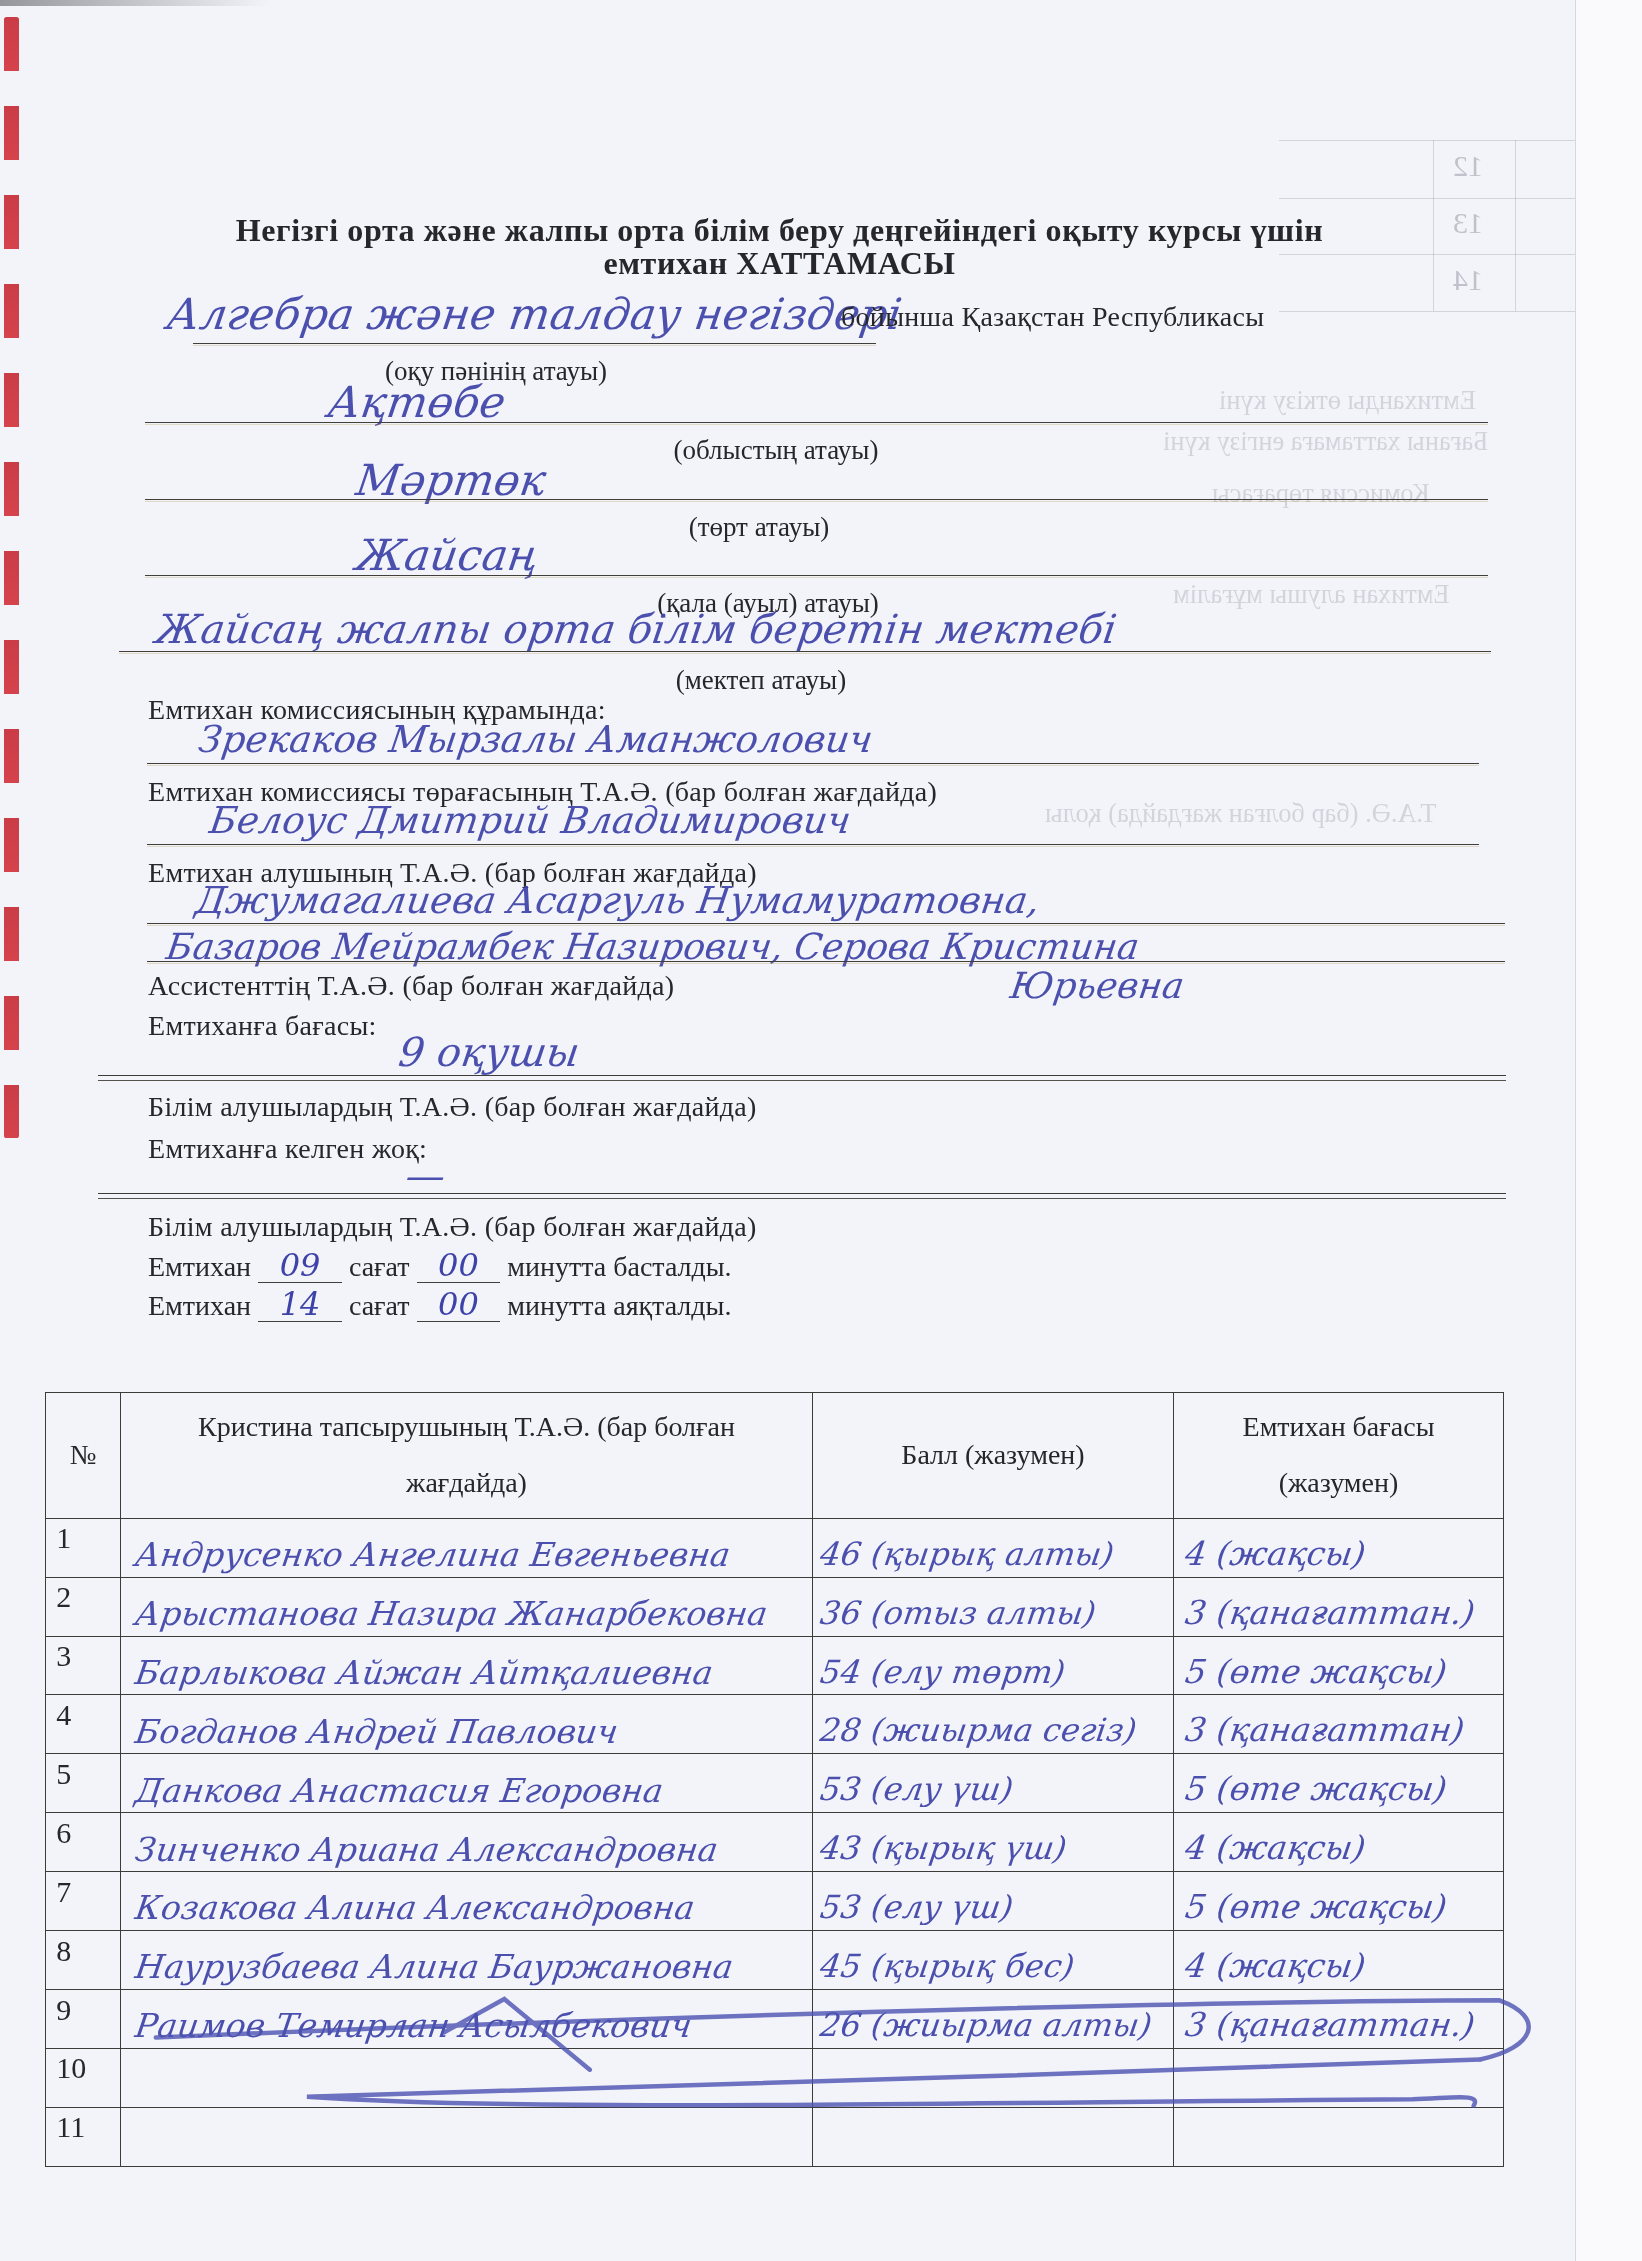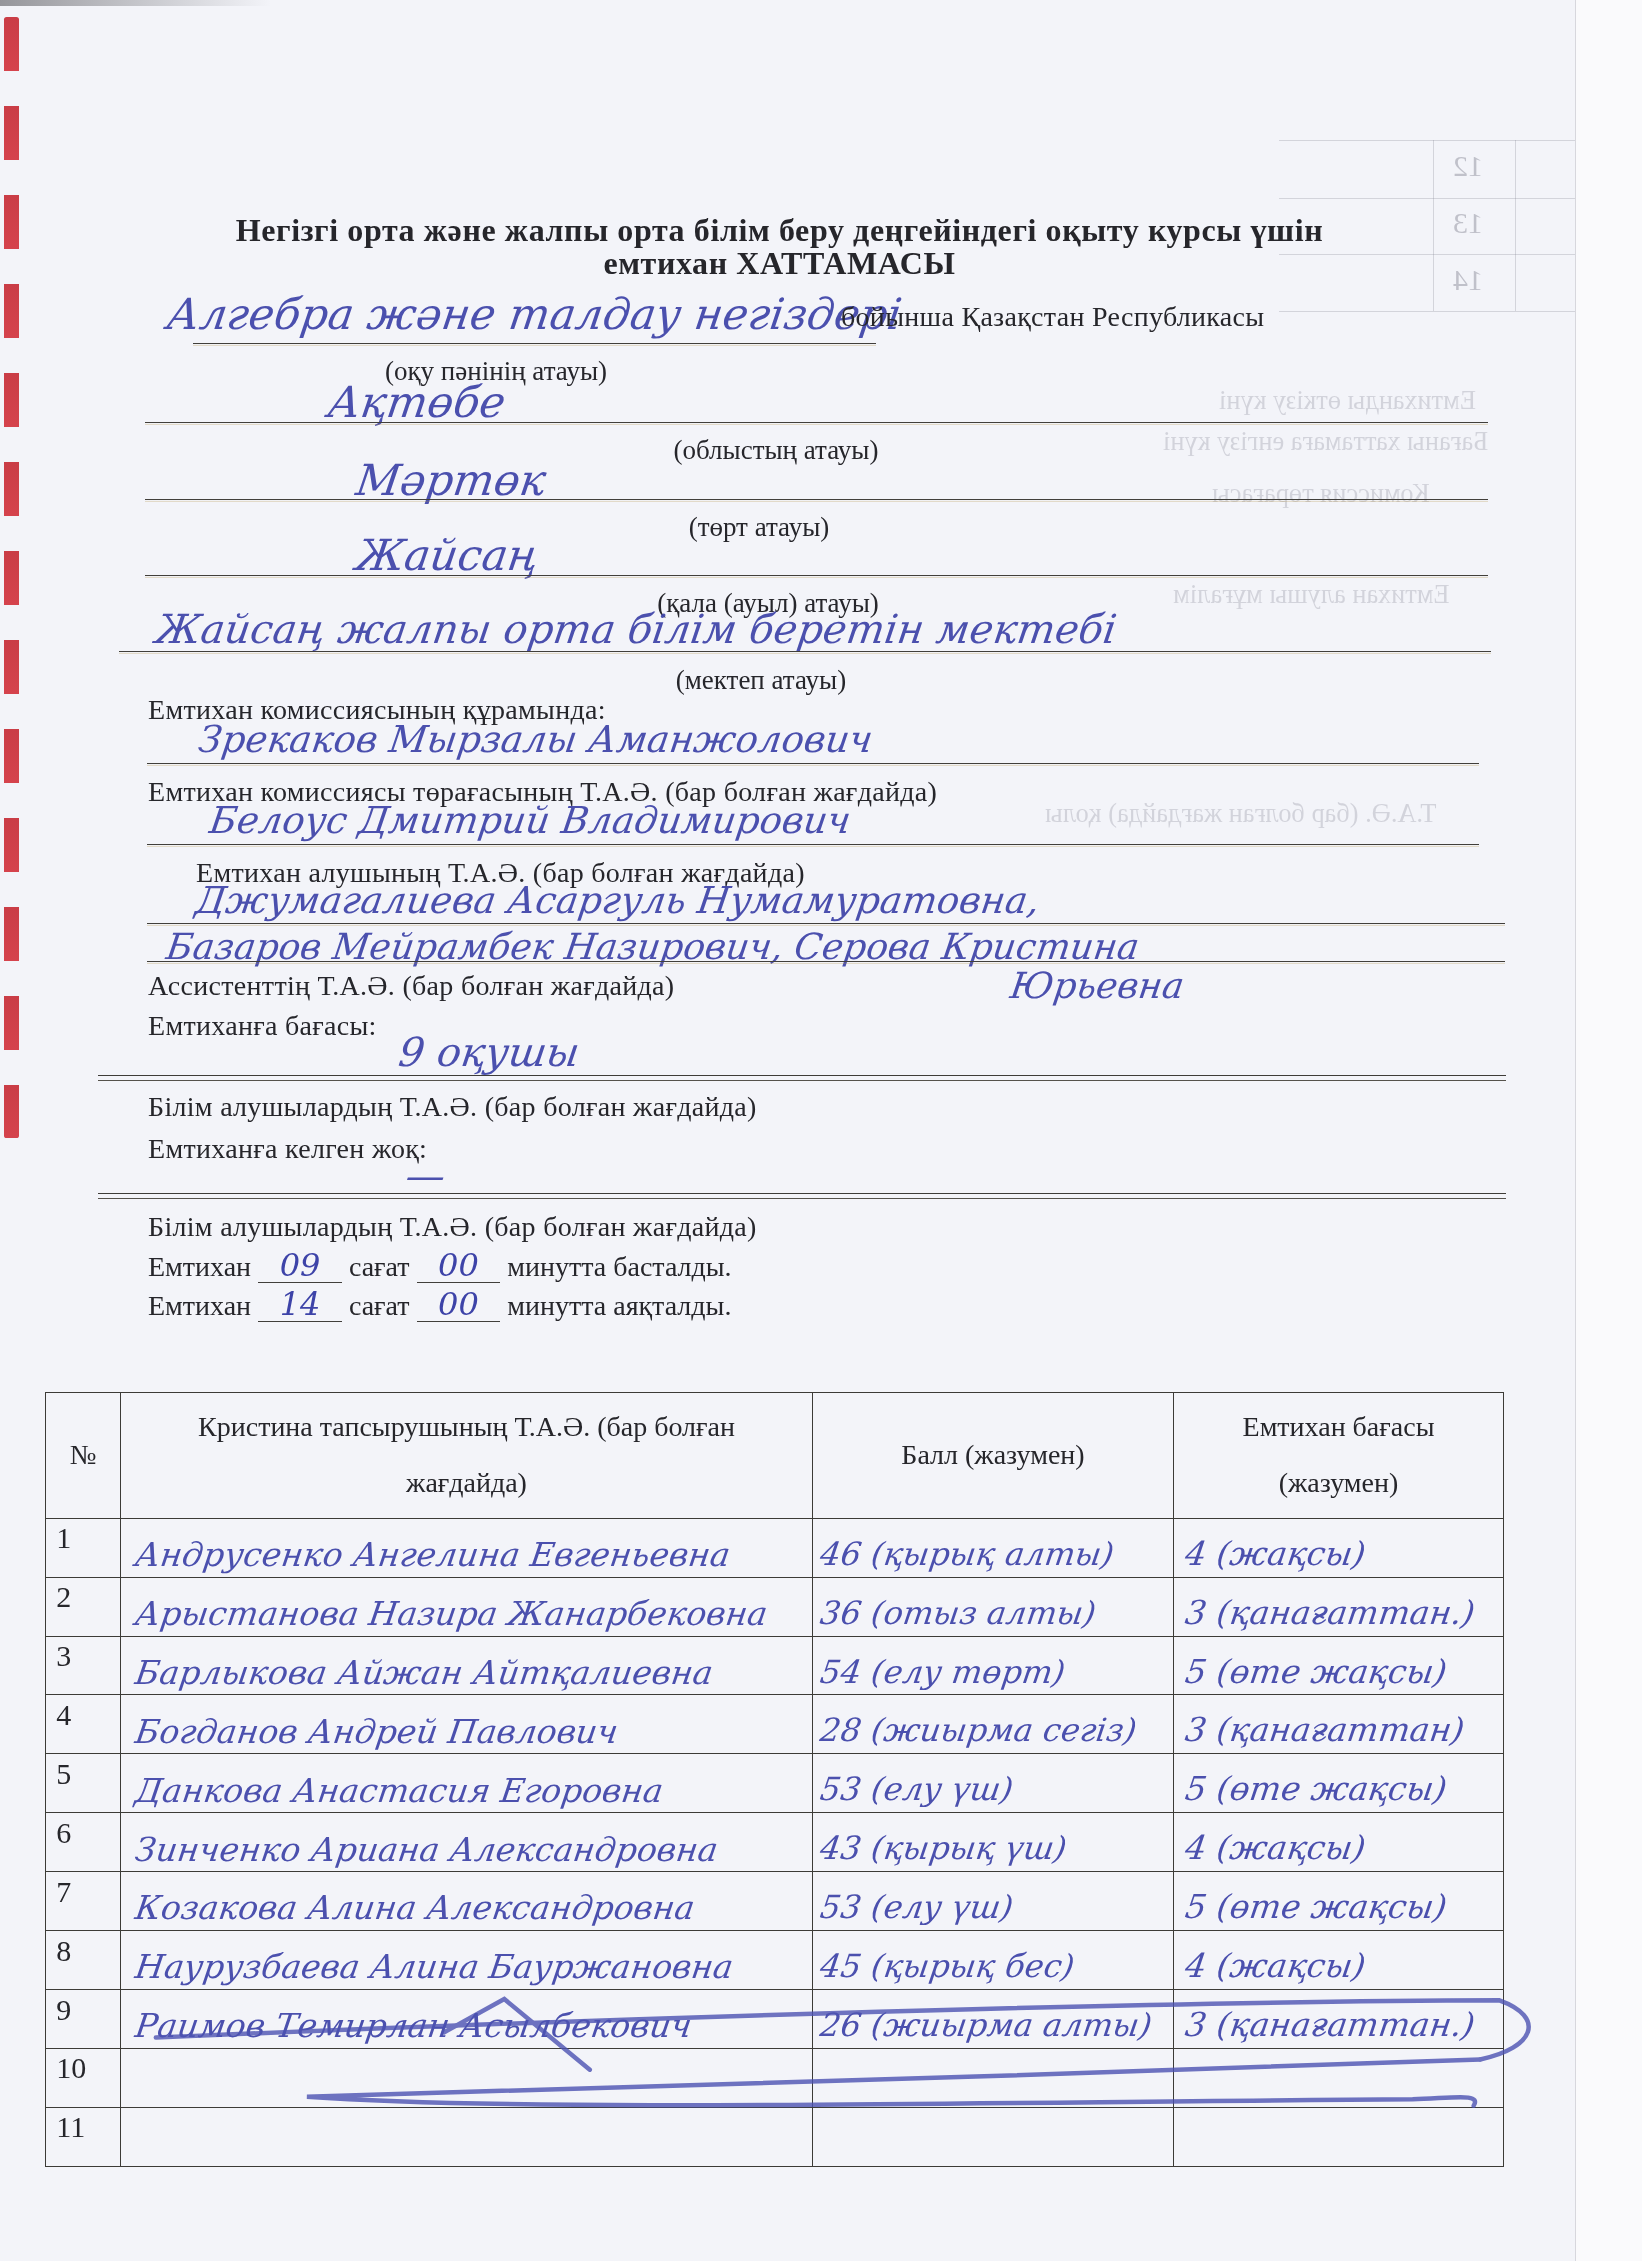--- a/index.html
+++ b/index.html
@@ -104,21 +104,21 @@
   <div class="cap" style="left:761px;top:665px;">(мектеп атауы)</div>
 
   <div class="pt" style="left:148px;top:694px;text-align:right;">Емтихан комиссиясының құрамында:</div>
   <div class="hw" style="left:196px;top:718px;font-size:37px;">Зрекаков Мырзалы Аманжолович</div>
   <div class="line" style="left:147px;top:763px;width:1332px;"></div>
 
   <div class="pt" style="left:148px;top:776px;text-align:center;">Емтихан комиссиясы төрағасының Т.А.Ә. (бар болған жағдайда)</div>
   <div class="hw" style="left:207px;top:799px;font-size:37px;">Белоус Дмитрий Владимирович</div>
   <div class="line" style="left:147px;top:844px;width:1332px;"></div>
 
-  <div class="pt" style="left:148px;top:857px;margin-left:48px;">Емтихан алушының Т.А.Ә. (бар болған жағдайда)</div>
+  <div class="pt" style="left:148px;top:857px;">Емтихан алушының Т.А.Ә. (бар болған жағдайда)</div>
   <div class="hw" style="left:193px;top:879px;font-size:37px;">Джумагалиева Асаргуль Нумамуратовна,</div>
   <div class="line" style="left:147px;top:923px;width:1358px;"></div>
   <div class="hw" style="left:164px;top:926px;font-size:36px;">Базаров Мейрамбек Назирович, Серова Кристина</div>
   <div class="line" style="left:147px;top:961px;width:1358px;"></div>
   <div class="hw" style="left:1008px;top:965px;font-size:36px;">Юрьевна</div>
 
   <div class="pt" style="left:148px;top:970px;">Ассистенттің Т.А.Ә. (бар болған жағдайда)</div>
 
   <div class="pt" style="left:148px;top:1010px;">Емтиханға бағасы:</div>
   <div class="hw" style="left:396px;top:1029px;font-size:40px;">9 оқушы</div>

